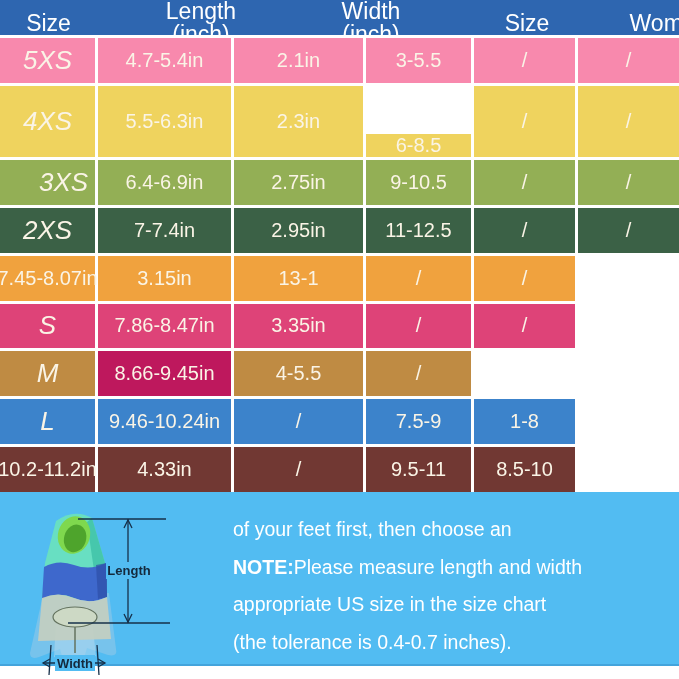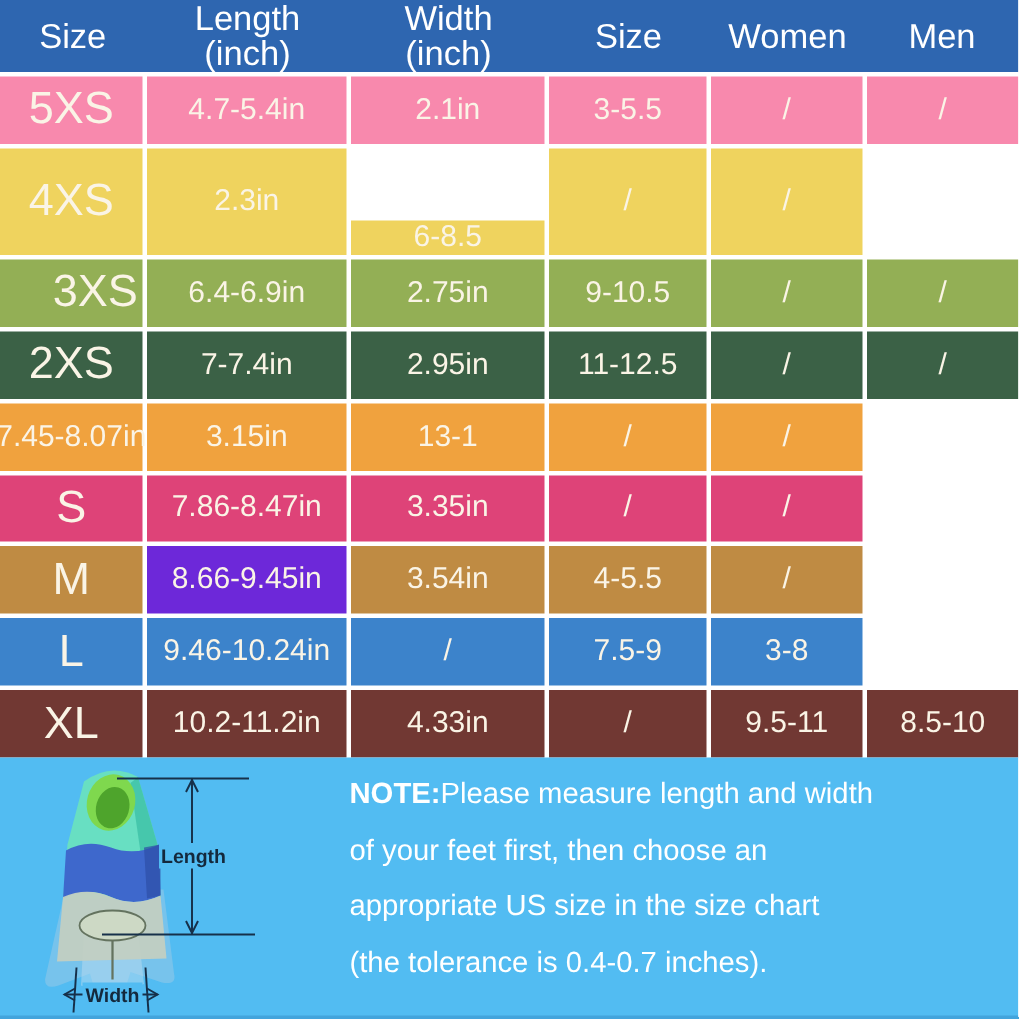--- a/index.html
+++ b/index.html
@@ -3,40 +3,40 @@
 <meta charset="utf-8">
 <style>
   html,body{margin:0;padding:0;}
   body{font-family:"Liberation Sans", sans-serif; background:#fff;}
   .stage{position:relative; width:679px; height:679px; overflow:hidden; background:#fff;}
 
   
   .header{
     display:grid;
     grid-template-columns:97px 136px 132px 108px 104px 1fr;
-    height:48px; align-items:center; text-align:center;
-    color:#ffffff; font-size:23px;
+    height:35px; align-items:center; text-align:center;
+    color:#ffffff; font-size:23px;gap:36px;
   }
   .hcell{display:flex; flex-direction:column; align-items:center; justify-content:center; line-height:23px;}
 
   
   .tbody{
     height:457px; box-sizing:border-box; padding-top:3px;
     display:grid; grid-template-rows:repeat(9,1fr); row-gap:3px;
     background:#ffffff;
   }
   .row{
     display:grid; grid-template-columns:95px 133px 129px 105px 101px 1fr;
     column-gap:3px;
   }
   .cell{
     display:flex; align-items:center; justify-content:center;
     color:#FAF4E6; font-size:20px; white-space:nowrap;
   }
-  .cell.size{font-size:30px;}
+  .cell.size{font-size:26px;font-style:italic;}
 
   
   .footer{position:relative; height:174px;}
   .footer .bottom-edge{position:absolute; left:0; bottom:0; width:100%; height:2px; background:rgba(40,120,180,.35);}
   .note{
     position:absolute; left:233px; top:511px; width:440px;
     color:#ffffff; font-size:19.5px; line-height:37.6px;
   }
   .note b{font-weight:bold;}
   .fin-svg{position:absolute; left:8px; top:505px;}
@@ -73,20 +73,21 @@
     <div class="row">
       <div class="cell size" style="background: rgb(248, 137, 173);">5XS</div>
       <div class="cell" style="background: rgb(248, 137, 173);">4.7-5.4in</div>
       <div class="cell" style="background: rgb(248, 137, 173);">2.1in</div>
       <div class="cell" style="background: rgb(248, 137, 173);">3-5.5</div>
       <div class="cell" style="background: rgb(248, 137, 173);">/</div>
       <div class="cell" style="background: rgb(248, 137, 173);">/</div>
     </div>
     <div class="row">
       <div class="cell size" style="background: rgb(239, 211, 94);">4XS</div>
+      <div class="cell" style="background: rgb(239, 211, 94);">5.5-6.3in</div>
       <div class="cell" style="background: rgb(239, 211, 94);">2.3in</div>
       <div class="cell" style="background: rgb(239, 211, 94); margin-top: 48px;">6-8.5</div>
       <div class="cell" style="background: rgb(239, 211, 94);">/</div>
       <div class="cell" style="background: rgb(239, 211, 94);">/</div>
     </div>
     <div class="row">
       <div class="cell size" style="background: rgb(147, 175, 85); padding-left: 32px;">3XS</div>
       <div class="cell" style="background: rgb(147, 175, 85);">6.4-6.9in</div>
       <div class="cell" style="background: rgb(147, 175, 85);">2.75in</div>
       <div class="cell" style="background: rgb(147, 175, 85);">9-10.5</div>
@@ -110,34 +111,32 @@
     </div>
     <div class="row">
       <div class="cell size" style="background: rgb(222, 67, 120);">S</div>
       <div class="cell" style="background: rgb(222, 67, 120);">7.86-8.47in</div>
       <div class="cell" style="background: rgb(222, 67, 120);">3.35in</div>
       <div class="cell" style="background: rgb(222, 67, 120);">/</div>
       <div class="cell" style="background: rgb(222, 67, 120);">/</div>
     </div>
     <div class="row">
       <div class="cell size" style="background: rgb(191, 139, 67);">M</div>
-      <div class="cell" style="background: #6d28d9;">8.66-9.45in</div>
-      <div class="cell" style="background: rgb(191, 139, 67);">3.54in</div>
+      <div class="cell" style="background: #be185d;">8.66-9.45in</div>
       <div class="cell" style="background: rgb(191, 139, 67);">4-5.5</div>
       <div class="cell" style="background: rgb(191, 139, 67);">/</div>
     </div>
     <div class="row">
       <div class="cell size" style="background: rgb(60, 131, 203);">L</div>
       <div class="cell" style="background: rgb(60, 131, 203);">9.46-10.24in</div>
       <div class="cell" style="background: rgb(60, 131, 203);">/</div>
       <div class="cell" style="background: rgb(60, 131, 203);">7.5-9</div>
-      <div class="cell" style="background: rgb(60, 131, 203);">3-8</div>
+      <div class="cell" style="background: rgb(60, 131, 203);">1-8</div>
     </div>
     <div class="row">
-      <div class="cell size" style="background: rgb(113, 56, 51);">XL</div>
       <div class="cell" style="background: rgb(113, 56, 51);">10.2-11.2in</div>
       <div class="cell" style="background: rgb(113, 56, 51);">4.33in</div>
       <div class="cell" style="background: rgb(113, 56, 51);">/</div>
       <div class="cell" style="background: rgb(113, 56, 51);">9.5-11</div>
       <div class="cell" style="background: rgb(113, 56, 51);">8.5-10</div>
     </div>
   </div>
 
   <div class="footer" style="background: rgb(82, 188, 242);">
     <div class="bottom-edge"></div>
@@ -179,19 +178,19 @@
       <path d="M89,140 L91,170"></path>
       <path d="M35,158 L97,158"></path>
       <path d="M42,154 L35,158 L42,162"></path>
       <path d="M90,154 L97,158 L90,162"></path>
     </g>
     <rect x="47" y="150" width="40" height="16" fill="#52BCF2"></rect>
     <text x="67" y="163" text-anchor="middle" font-size="13" font-weight="bold" fill="#14293D" font-family="Liberation Sans, sans-serif">Width</text>
   </svg>
 
   <div class="note">
+    <div>of your feet first, then choose an</div>
     <div><b>NOTE:</b><span>Please measure length and width</span></div>
-    <div>of your feet first, then choose an</div>
     <div>appropriate US size in the size chart</div>
     <div>(the tolerance is 0.4-0.7 inches).</div>
   </div>
 
 </div>
 
 </body></html>

